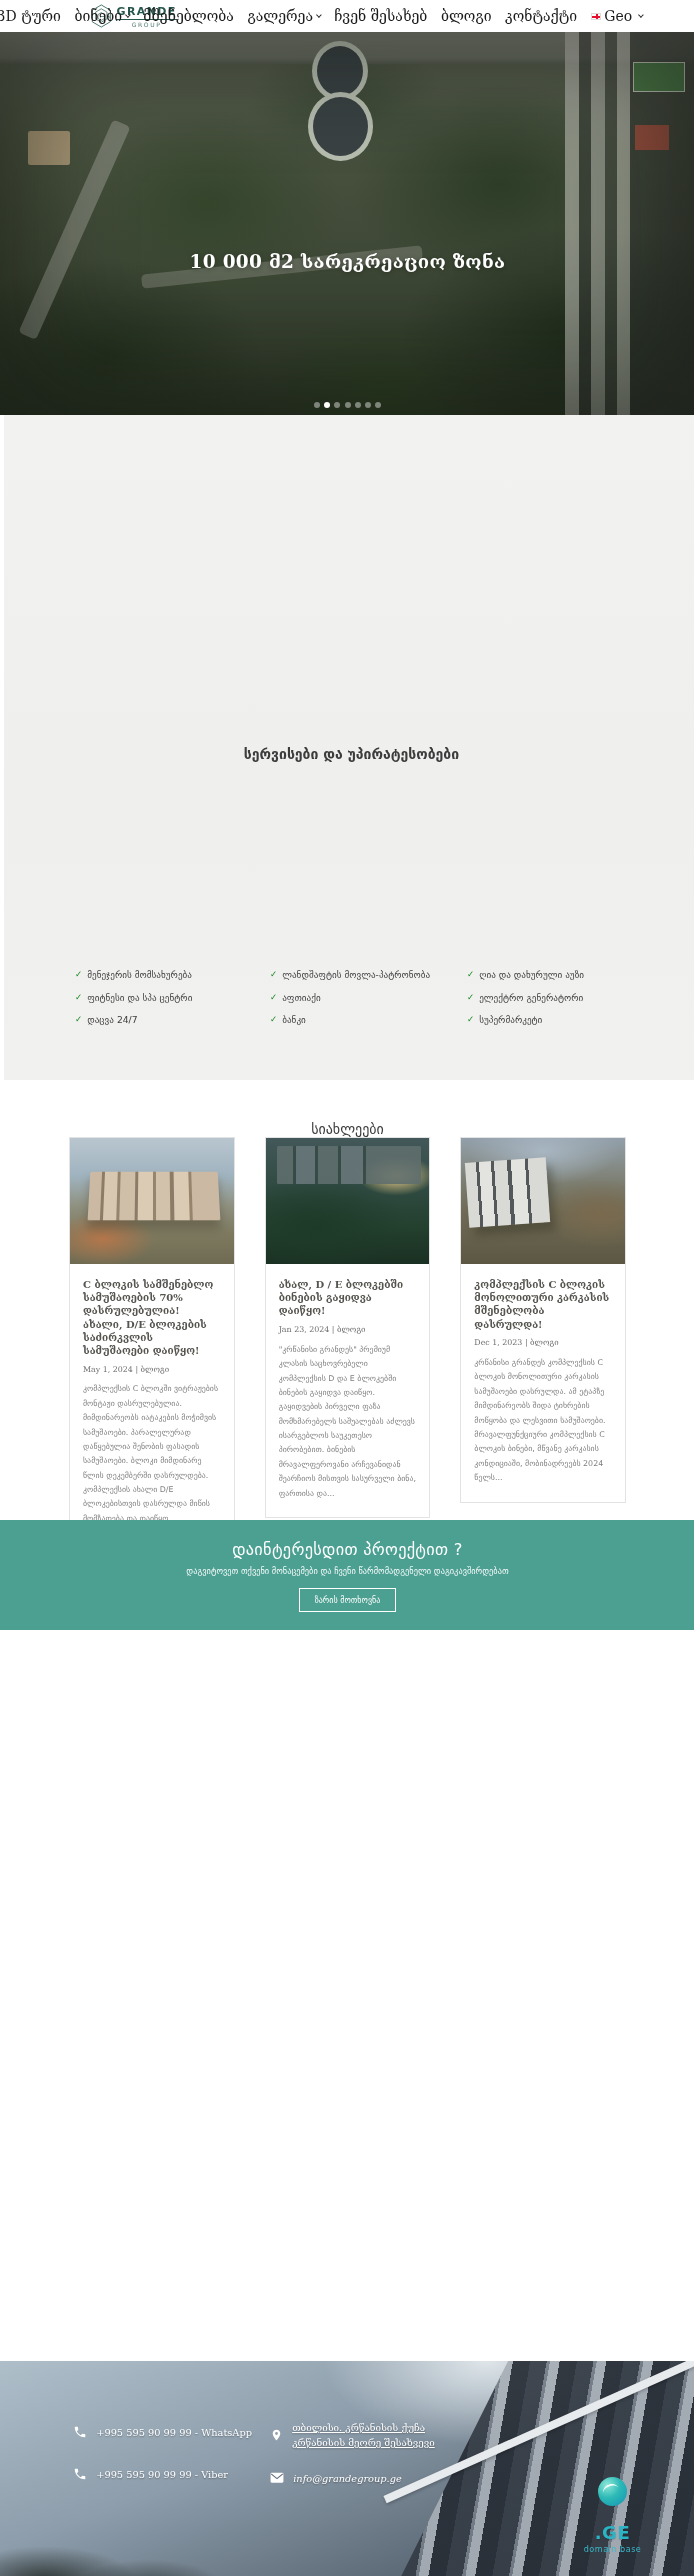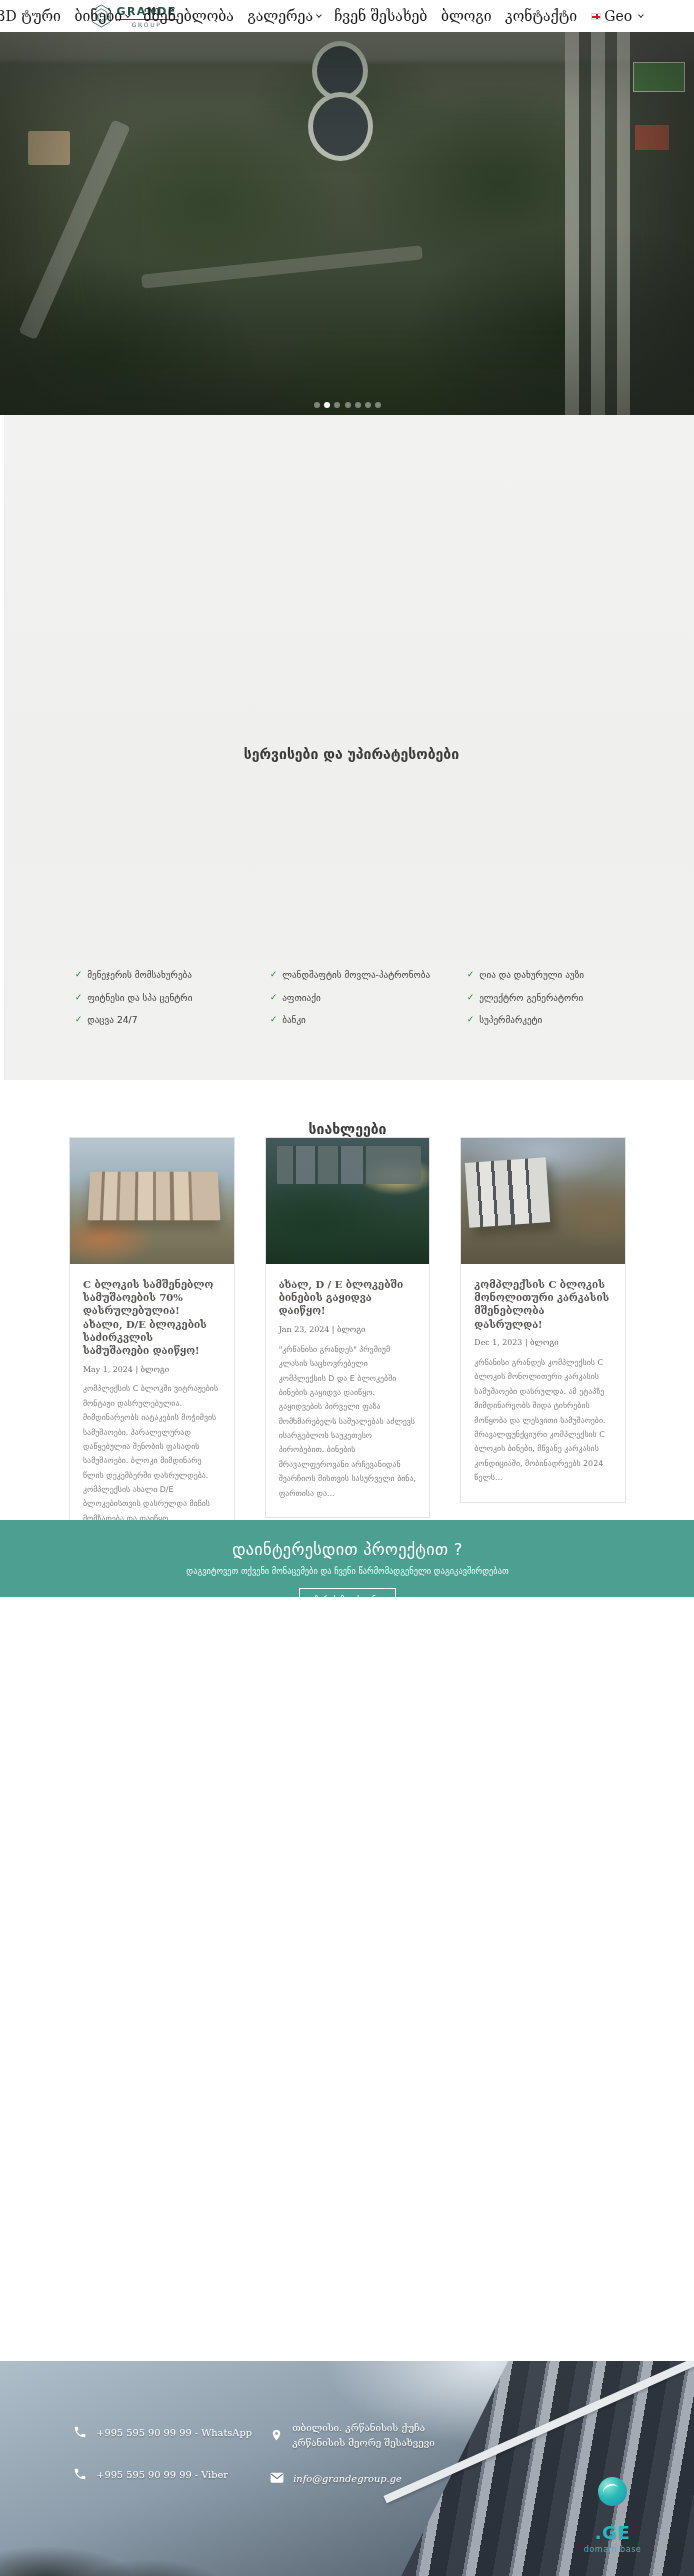--- a/index.html
+++ b/index.html
@@ -60,21 +60,21 @@
   .services-grid { position:absolute; top:553px; left:71px; width:554px; display:flex; }
   .services-col { display:flex; flex-direction:column; gap:9.2px; }
   .services-col.c1 { width:195px; }
   .services-col.c2 { width:197px; }
   .services-col.c3 { width:161px; }
   .service-item { display:flex; align-items:flex-start; gap:4.9px; font-size:9.2px; color:#3d3d3d; line-height:1.45; }
   .check { color:#17891f; font-weight:bold; font-size:8.7px; line-height:1.5; }
 
   
   .news { position:absolute; top:1080px; left:0; width:695px; height:440px; background:#fff; }
-  .news-heading { position:absolute; top:41px; left:0; width:100%; text-align:center; font-size:14px; font-weight:700; color:#3c3c3c; }
+  .news-heading { position:absolute; top:41px; left:0; width:100%; text-align:center; font-size:14px; font-weight:400; color:#3c3c3c; }
   .cards { position:absolute; top:57px; left:69px; width:557px; display:flex; gap:30px; align-items:flex-start; }
   .card { width:166px; background:#fff; border:0.5px solid #e3e3e3; cursor:pointer; }
   .card-img { width:100%; height:126px; position:relative; overflow:hidden; }
   .card-img.img1 { background:
       radial-gradient(76px 38px at 20% 80%, #b4764a 0%, rgba(180,118,74,0) 70%),
       linear-gradient(180deg, #b9c6cf 0%, #9fb3bf 30%, #8e8f7d 55%, #7d7a60 75%, #6f6b52 100%); }
   .img1::after { content:""; position:absolute; left:18.5px; top:33px; width:130px; height:49px;
       background:linear-gradient(90deg,#cbb9a4 0 12px, #8c7b66 12px 15px, #d8c8b2 15px 28px, #97846d 28px 31.5px, #cfbfa8 31.5px 46px, #8c7b66 46px 49px, #dccbb4 49px 64px, #97846d 64px 67px, #d2c2ab 67px 81px, #8c7b66 81px 85px, #dccbb4 85px 100px, #97846d 100px 103px, #cbb9a4 103px 130px);
       transform:perspective(163px) rotateX(8deg); border-radius:1.6px; box-shadow:0 7.6px 9.8px rgba(60,50,30,.35); }
   .card-img.img2 { background:
@@ -90,21 +90,21 @@
       linear-gradient(180deg, #93a0ab 0%, #7d7f72 35%, #6f6a55 60%, #5c5742 100%); }
   .img3::after { content:""; position:absolute; left:5.4px; top:22px; width:81px; height:65px;
       background:linear-gradient(90deg,#d9d9d6 0 11px, #55585a 11px 14px, #e3e3e0 14px 26px, #55585a 26px 29px, #d9d9d6 29px 42px, #55585a 42px 46px, #e3e3e0 46px 60px, #55585a 60px 63px, #d9d9d6 63px 81px);
       transform:rotate(-4deg); box-shadow:5.4px 8.7px 8.7px rgba(40,40,30,.35); }
   .card-body { padding:14px 13px 16.3px 13px; }
   .card-title { font-family:"DejaVu Serif","DejaVu Sans",serif; font-size:10px; font-weight:bold; color:#56544f; line-height:1.32; }
   .card-date { margin-top:7.6px; font-family:"DejaVu Serif","DejaVu Sans",serif; font-size:7.9px; color:#6e6e6e; }
   .card-excerpt { margin-top:8.7px; font-size:7.9px; color:#7e7e7e; line-height:1.82; }
 
   
-  .cta { position:absolute; top:1520px; left:0; width:695px; height:77px; background:#4ca092; text-align:center; }
+  .cta { position:absolute; top:1520px; left:0; width:695px; height:110px; background:#4ca092; text-align:center; }
   .cta-title { padding-top:19.5px; font-size:16.3px; color:#ffffff; letter-spacing:0.3px; }
   .cta-sub { margin-top:7.6px; font-size:8.4px; color:rgba(255,255,255,.96); }
   .cta-btn { display:inline-block; margin-top:12px; padding:6px 14.7px; border:1.1px solid #ffffff; color:#fff; font-size:8.1px; background:transparent; cursor:pointer; font-family:"DejaVu Sans",sans-serif; }
 
   
   .timeline { position:absolute; top:1647px; left:0; width:695px; height:714px; background:#fbfbfb; border-top:0.5px solid #ededed; }
   .timeline-heading { position:absolute; top:26px; left:0; width:100%; text-align:center; font-size:14px; font-weight:600; color:#3c3c3c; }
   .timeline-track { position:absolute; top:68px; left:345px; width:5.4px; height:592px; background:linear-gradient(90deg,#e3e3e3,#efefef 50%,#e3e3e3); border-radius:2.7px; cursor:pointer; }
   .timeline-handle { position:absolute; top:232px; left:334px; width:26px; height:26px; border-radius:50%; background:#ffffff; border:0.5px solid #d7d7d7; box-shadow:0 0 0 4.9px rgba(0,0,0,.03), 0 1.1px 3.3px rgba(0,0,0,.12); cursor:grab; }
 
@@ -191,20 +191,21 @@
     <div class="hero-road"></div>
     <div class="hero-bldg"></div>
     <div class="hero-court"></div>
     <div class="hero-shed"></div>
     <div class="hero-play"></div>
     <div class="hero-path-1"></div>
     <div class="hero-path-2"></div>
     <div class="hero-pond"></div>
     <div class="hero-pond2"></div>
     <div class="hero-shade"></div>
+    <h1 class="hero-title">10 000 მ2 სარეკრეაციო ზონა</h1>
     <div class="hero-dots">
       <span class="dot"></span>
       <span class="dot active"></span>
       <span class="dot"></span>
       <span class="dot"></span>
       <span class="dot"></span>
       <span class="dot"></span>
       <span class="dot"></span>
     </div>
   </section>
@@ -305,21 +306,21 @@
         </svg>
       <span class="f-text">+995 595 90 99 99 - WhatsApp</span>
     </div>
     <div class="f-row" style="left:73px; top:106px;">
       <svg width="14" height="14" viewBox="0 0 24 24">
           <path d="M6.6 10.8c1.5 2.9 3.8 5.2 6.7 6.7l2.2-2.2c.3-.3.7-.4 1-.3 1.2.4 2.4.6 3.6.6.6 0 1 .4 1 1V20c0 .6-.4 1-1 1C10.8 21 3 13.2 3 3.9 3 3.4 3.4 3 4 3h3.5c.6 0 1 .4 1 1 0 1.3.2 2.5.6 3.6.1.4 0 .7-.3 1l-2.2 2.2z" fill="#ffffff"></path>
         </svg>
       <span class="f-text">+995 595 90 99 99 - Viber</span>
     </div>
 
-    <div class="f-row" style="left:270px; top:59px;">
+    <div class="f-row" style="left:270px; top:59px;text-decoration:underline;">
       <svg width="13" height="16.3" viewBox="0 0 24 24">
           <path d="M12 2C8.1 2 5 5.1 5 9c0 5.2 7 13 7 13s7-7.8 7-13c0-3.9-3.1-7-7-7zm0 9.6A2.6 2.6 0 1 1 12 6.4a2.6 2.6 0 0 1 0 5.2z" fill="#ffffff"></path>
         </svg>
       <span class="f-text f-address">
         <span>თბილისი. კრწანისის ქუჩა</span><br>
         <span>კრწანისის მეორე შესახვევი</span>
       </span>
     </div>
     <div class="f-row" style="left:270px; top:111px;font-style:italic;">
       <svg width="14" height="12" viewBox="0 0 24 20">

